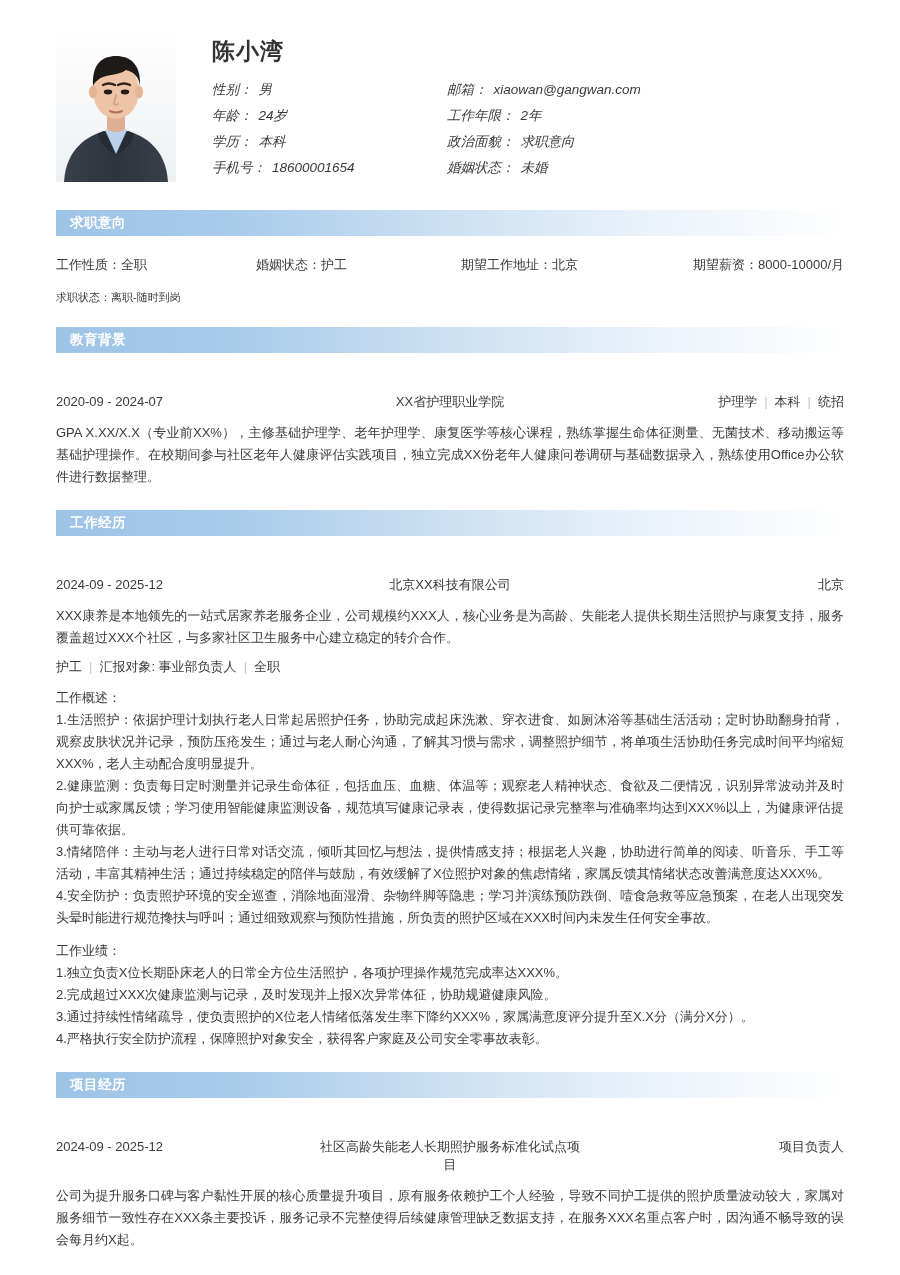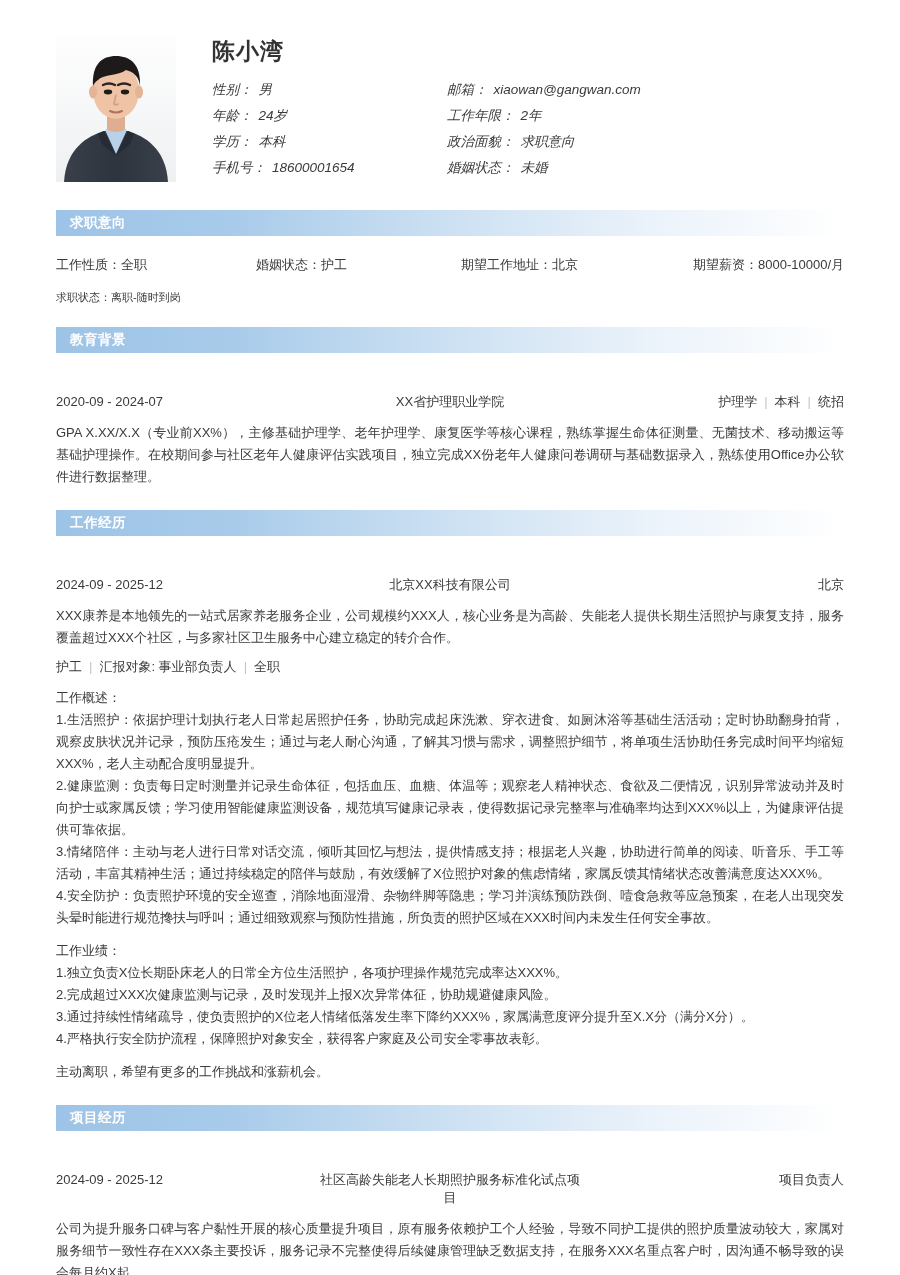--- a/index.html
+++ b/index.html
@@ -264,21 +264,20 @@
     <div class="body-text">工作概述：
 1.生活照护：依据护理计划执行老人日常起居照护任务，协助完成起床洗漱、穿衣进食、如厕沐浴等基础生活活动；定时协助翻身拍背，观察皮肤状况并记录，预防压疮发生；通过与老人耐心沟通，了解其习惯与需求，调整照护细节，将单项生活协助任务完成时间平均缩短XXX%，老人主动配合度明显提升。
 2.健康监测：负责每日定时测量并记录生命体征，包括血压、血糖、体温等；观察老人精神状态、食欲及二便情况，识别异常波动并及时向护士或家属反馈；学习使用智能健康监测设备，规范填写健康记录表，使得数据记录完整率与准确率均达到XXX%以上，为健康评估提供可靠依据。
 3.情绪陪伴：主动与老人进行日常对话交流，倾听其回忆与想法，提供情感支持；根据老人兴趣，协助进行简单的阅读、听音乐、手工等活动，丰富其精神生活；通过持续稳定的陪伴与鼓励，有效缓解了X位照护对象的焦虑情绪，家属反馈其情绪状态改善满意度达XXX%。
 4.安全防护：负责照护环境的安全巡查，消除地面湿滑、杂物绊脚等隐患；学习并演练预防跌倒、噎食急救等应急预案，在老人出现突发头晕时能进行规范搀扶与呼叫；通过细致观察与预防性措施，所负责的照护区域在XXX时间内未发生任何安全事故。</div>
     <div class="body-text">工作业绩：
 1.独立负责X位长期卧床老人的日常全方位生活照护，各项护理操作规范完成率达XXX%。
 2.完成超过XXX次健康监测与记录，及时发现并上报X次异常体征，协助规避健康风险。
 3.通过持续性情绪疏导，使负责照护的X位老人情绪低落发生率下降约XXX%，家属满意度评分提升至X.X分（满分X分）。
 4.严格执行安全防护流程，保障照护对象安全，获得客户家庭及公司安全零事故表彰。</div>
-    <div class="body-text">主动离职，希望有更多的工作挑战和涨薪机会。</div>
 
     <div class="sec-bar">项目经历</div>
     <div class="entry-head">
       <div class="eh-date">2024-09 - 2025-12</div>
       <div class="eh-mid">社区高龄失能老人长期照护服务标准化试点项目</div>
       <div class="eh-right">项目负责人</div>
     </div>
     <div class="body-text">公司为提升服务口碑与客户黏性开展的核心质量提升项目，原有服务依赖护工个人经验，导致不同护工提供的照护质量波动较大，家属对服务细节一致性存在XXX条主要投诉，服务记录不完整使得后续健康管理缺乏数据支持，在服务XXX名重点客户时，因沟通不畅导致的误会每月约X起。</div>
 
   </div>

